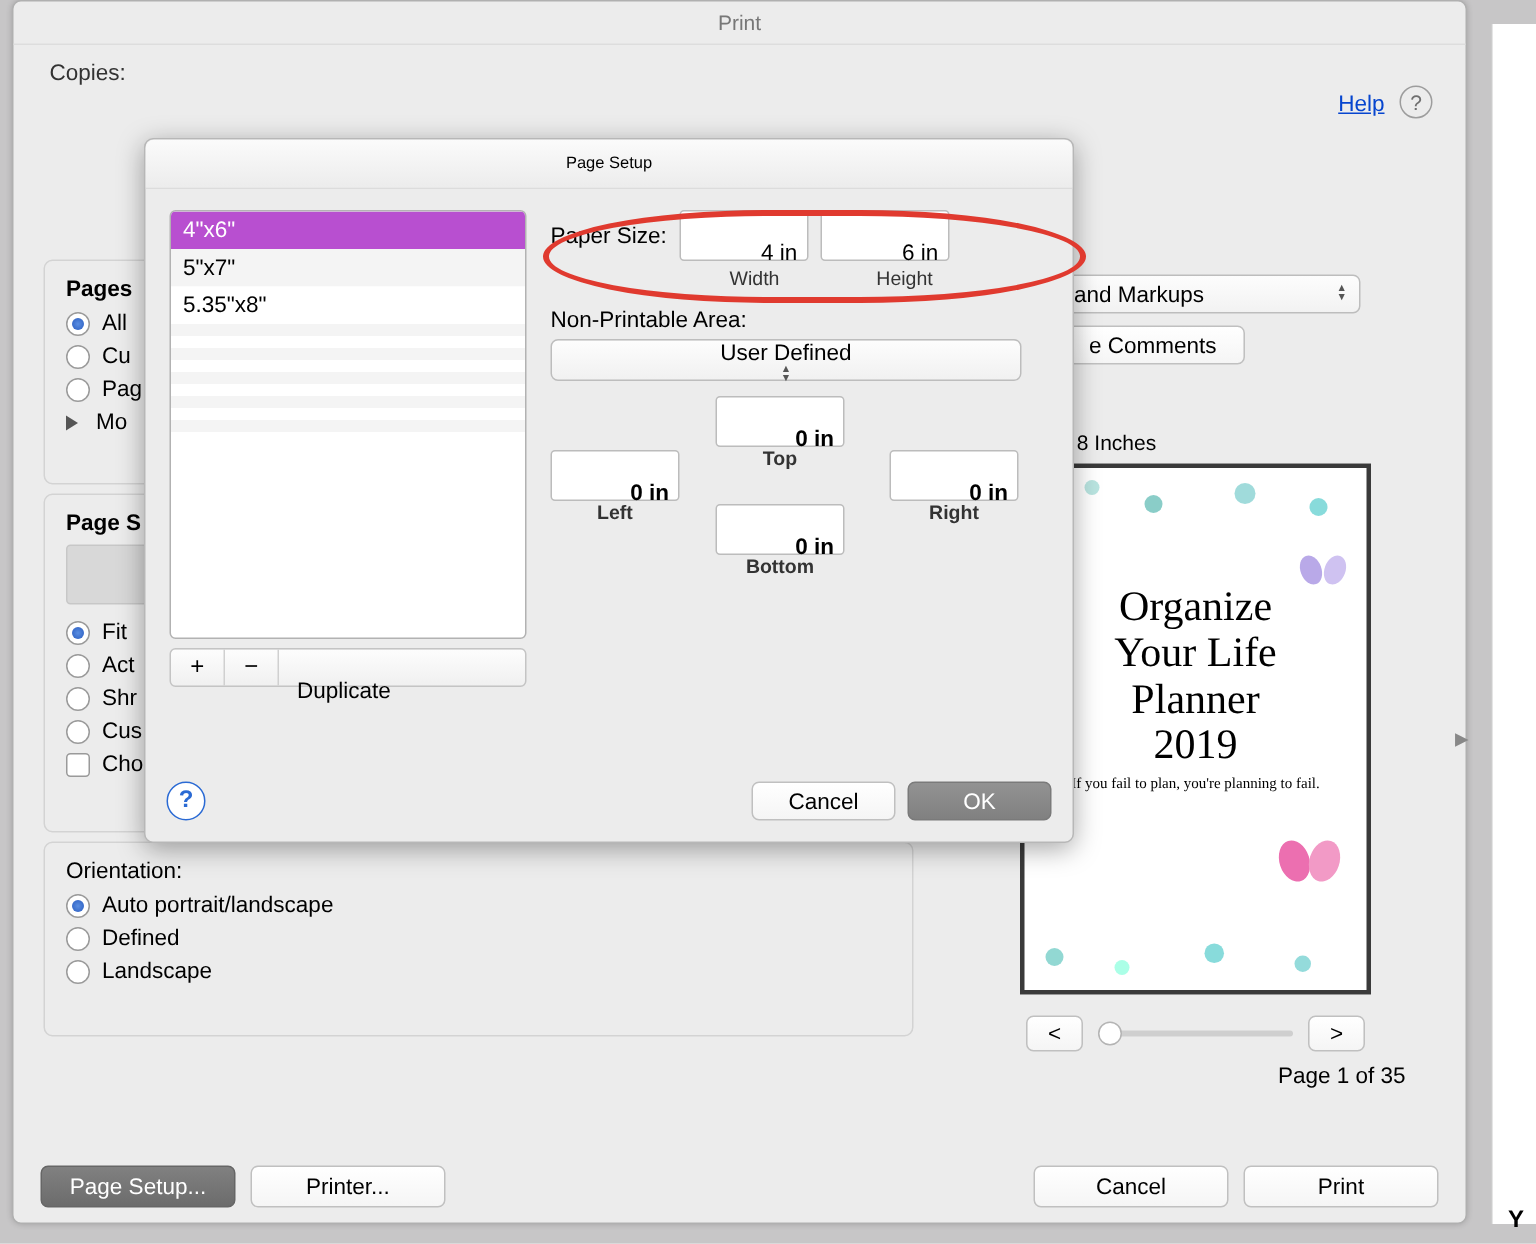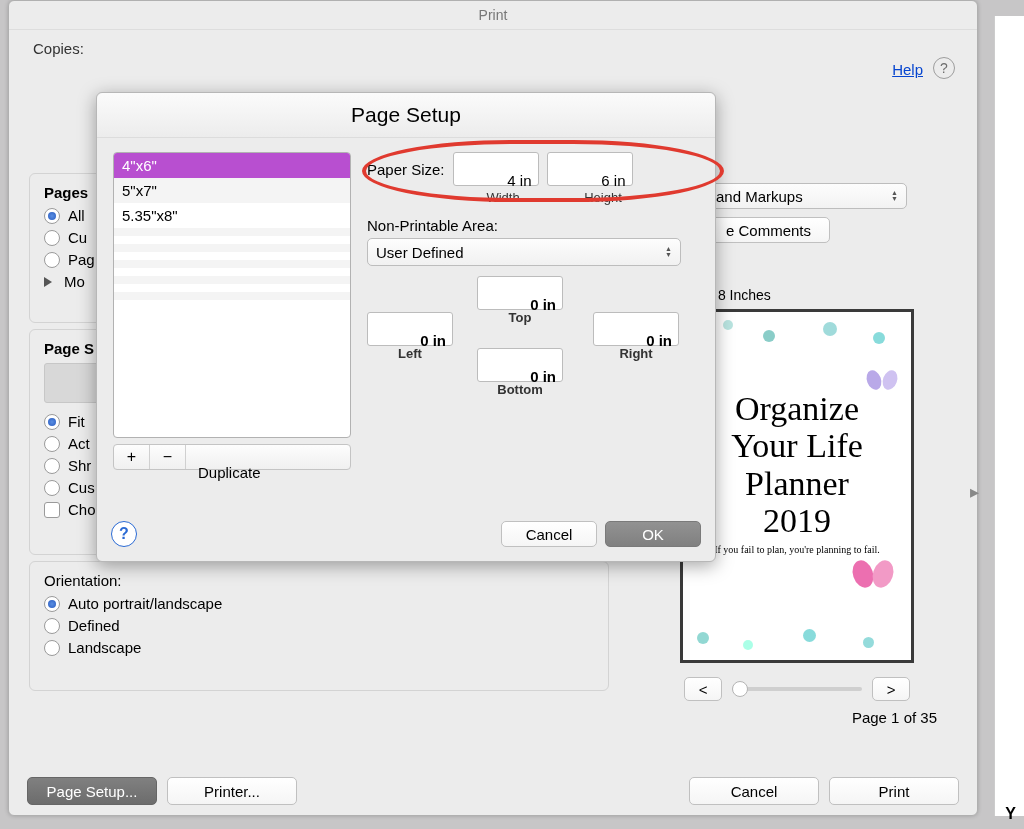--- a/index.html
+++ b/index.html
@@ -88,21 +88,21 @@
   .spacer { flex: 1; }
   .big-btn { width: 130px; height: 28px; }
 
   
   .sheet {
     position: absolute; left: 96px; top: 92px; width: 620px; height: 470px;
     background: #ececec; border: 1px solid #b7b7b7; border-radius: 6px;
     box-shadow: 0 4px 18px rgba(0,0,0,.35);
   }
   .sheet-header {
-    text-align: center; font-size: 21px; padding: 10px 12px; border-bottom: 1px solid #dcdcdc;
+    text-align: center; font-size: 11px; padding: 10px 12px; border-bottom: 1px solid #dcdcdc;
     background: linear-gradient(#fbfbfb,#ececec); border-radius: 6px 6px 0 0;
   }
   .sheet-body { display: flex; padding: 14px 16px; gap: 16px; }
   .size-list {
     width: 238px; height: 286px; border: 1px solid #b2b2b2; border-radius: 4px;
     background: #fff; overflow: hidden;
   }
   .size-list div { padding: 4px 8px; font-size: 15px; background: #fff; }
   .size-list div:nth-child(even){ background: #f4f4f4; }
   .size-list div.selected { background: #b84fd0; color: #fff; }
@@ -117,41 +117,41 @@
   .right-col { flex: 1; position: relative; font-size: 15px; }
   .psrow { display: flex; align-items: center; gap: 8px; margin-bottom: 4px; }
   .num-field {
     border: 1px solid #bcbcbc; border-radius: 3px; background: #fff; height: 24px;
     width: 86px; text-align: right; padding: 16px 6px; font-size: 15px; line-height: 24px;
   }
   .small-label { font-size: 13px; text-align: center; color: #333; }
   .np-select {
     width: 314px; height: 28px; background: linear-gradient(#fdfdfd,#f1f1f1);
     border: 1px solid #bdbdbd; border-radius: 5px; display: flex; align-items: center;
-    justify-content: space-between; padding: 0 8px; margin: 4px 0 10px 0;
+    justify-content: space-between; padding: 0 8px; margin: 4px 0 10px 0; flex-direction: column;
   }
   .np-grid { position: relative; height: 140px; }
   .np-cell { position: absolute; text-align: center; font-weight: bold; }
   .sheet-footer {
     position: absolute; left: 14px; right: 14px; bottom: 14px; display: flex; align-items: center;
   }
   .q-btn {
     width: 26px; height: 26px; border: 1.5px solid #2a6ad4; color: #2a6ad4;
     border-radius: 50%; display: flex; align-items: center; justify-content: center;
     font-weight: 700; background: #fff;
   }
 
   
   .annot {
     position: absolute; border: 4px solid #e03a2f; border-radius: 50% / 60%;
     pointer-events: none;
   }
 
   
-  .cover-txt { font-family: "Brush Script MT","Segoe Script",cursive; font-size: 34px; text-align:center; line-height:1.1; }
+  .cover-txt { font-family: "Brush Script MT","Segoe Script",cursive; font-size: 28px; text-align:center; line-height:1.1; }
   .cover-sub { font-family: "Brush Script MT","Segoe Script",cursive; font-size: 10px; text-align:center; }
   .dots { position:absolute; inset:0; }
   .dots span { position:absolute; border-radius:50%; opacity:.7; }
 </style>
 </head>
 <body>
 
 <div class="window">
   <div class="titlebar">Print</div>
 

